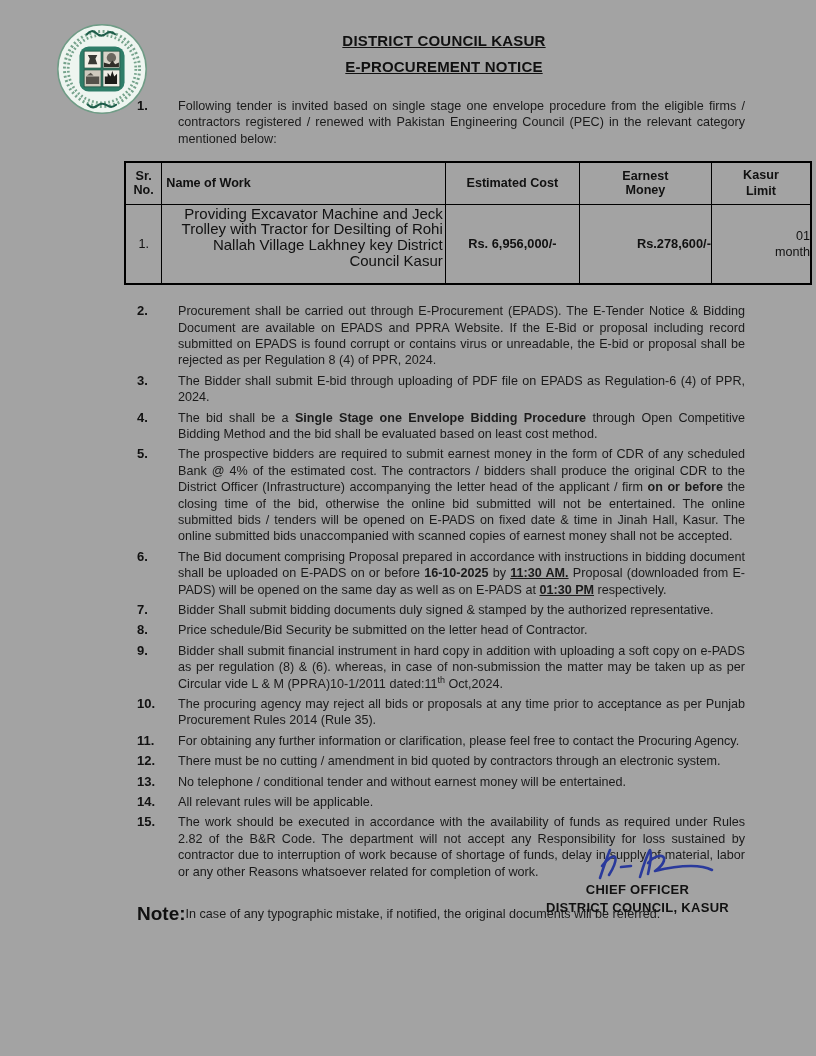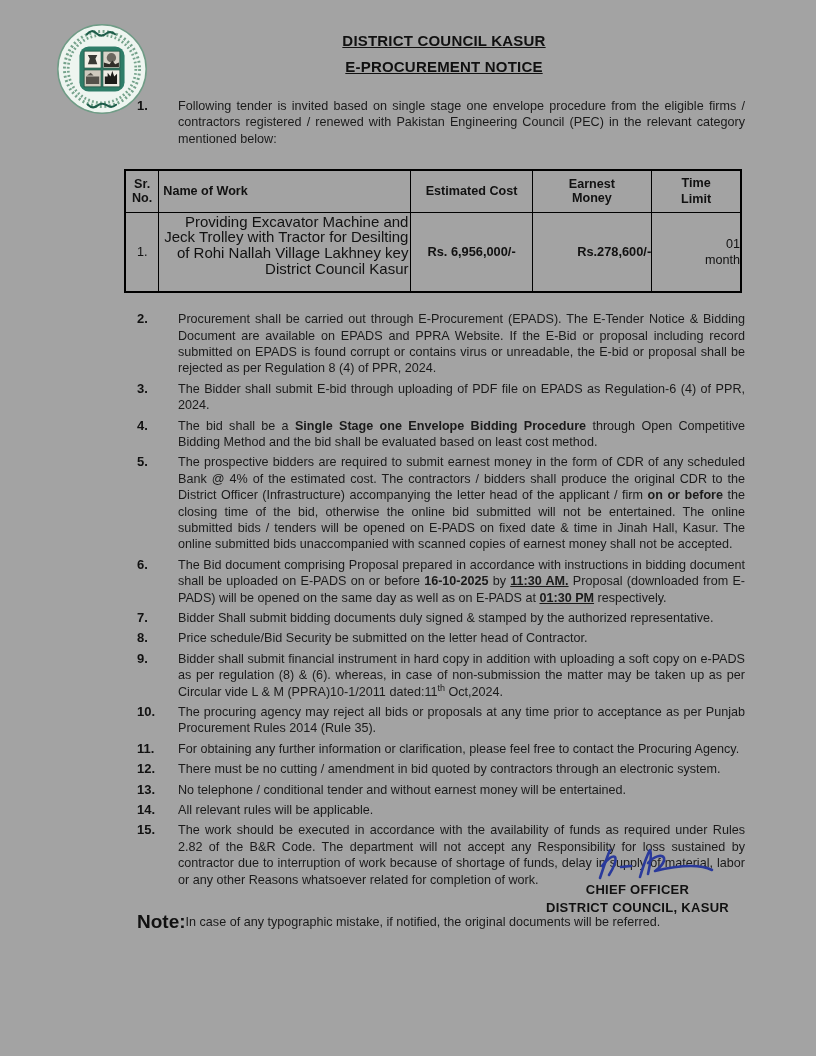--- a/index.html
+++ b/index.html
@@ -31,22 +31,22 @@
   .item .num {
     flex:0 0 41px; font-weight:bold; font-size:13px; line-height:16.4px; color:#111;
   }
   .item .body {
     flex:1 1 auto; font-size:12.6px; line-height:16.4px; text-align:justify; color:#1a1a1a;
   }
   .item .body sup { font-size:9px; line-height:0; }
 
   
   .work-table {
-    margin:22px 0 18px -13px;
-    width:618px;
+    margin:14px 0 18px -13px;
+    width:688px;
     border-collapse:collapse;
     border:2px solid #000;
   }
   .work-table th, .work-table td {
     border:1.5px solid #000;
     vertical-align:middle;
     color:#111;
   }
   .work-table th {
     font-size:12.6px; font-weight:bold; text-align:center;
@@ -106,21 +106,21 @@
       </div>
       <table class="work-table" id="work-table">
       <thead>
         <tr>
           <th class="td-sr">Sr.
 No.</th>
           <th class="td-name" style="text-align:left;">Name of Work</th>
           <th class="td-cost">Estimated Cost</th>
           <th class="td-earnest">Earnest
 Money</th>
-          <th class="td-time">Time
+          <th class="td-time">Kasur
 Limit</th>
         </tr>
       </thead>
       <tbody>
         <tr>
           <td class="td-sr">1.</td>
           <td class="td-name">Providing Excavator Machine and Jeck Trolley with Tractor for Desilting of Rohi Nallah Village Lakhney key District Council Kasur</td>
           <td class="td-cost">Rs. 6,956,000/-</td>
           <td class="td-earnest">Rs.278,600/-</td>
           <td class="td-time">01

